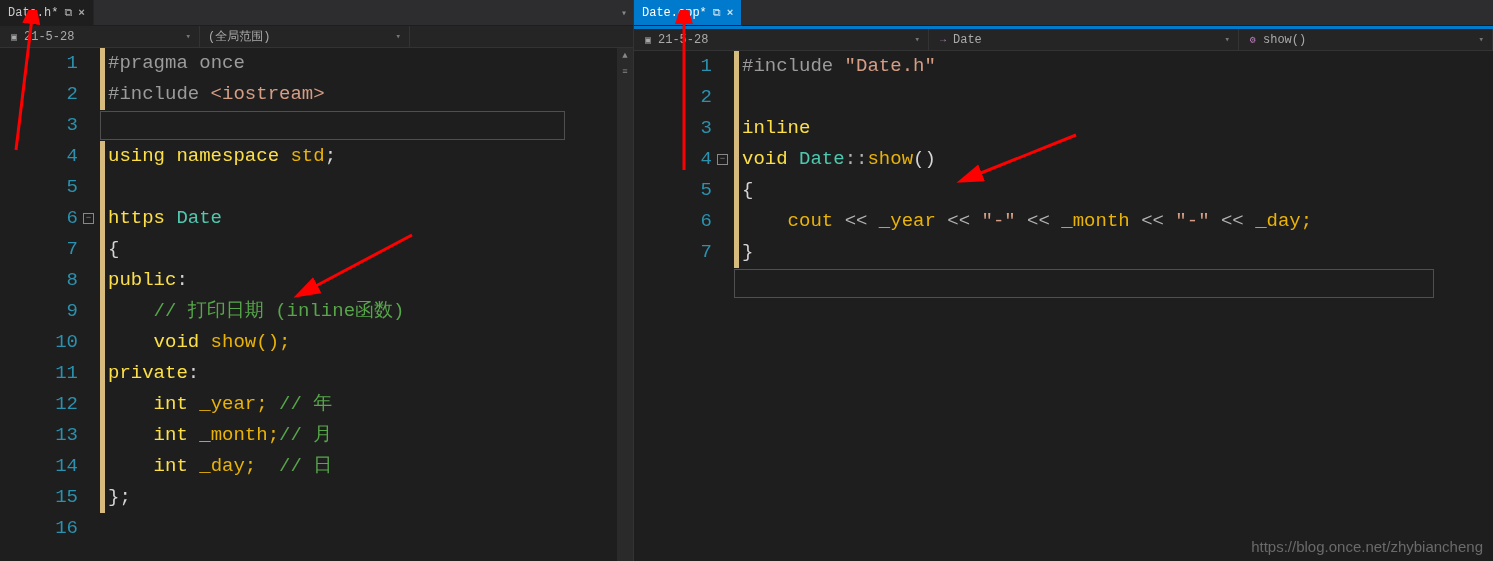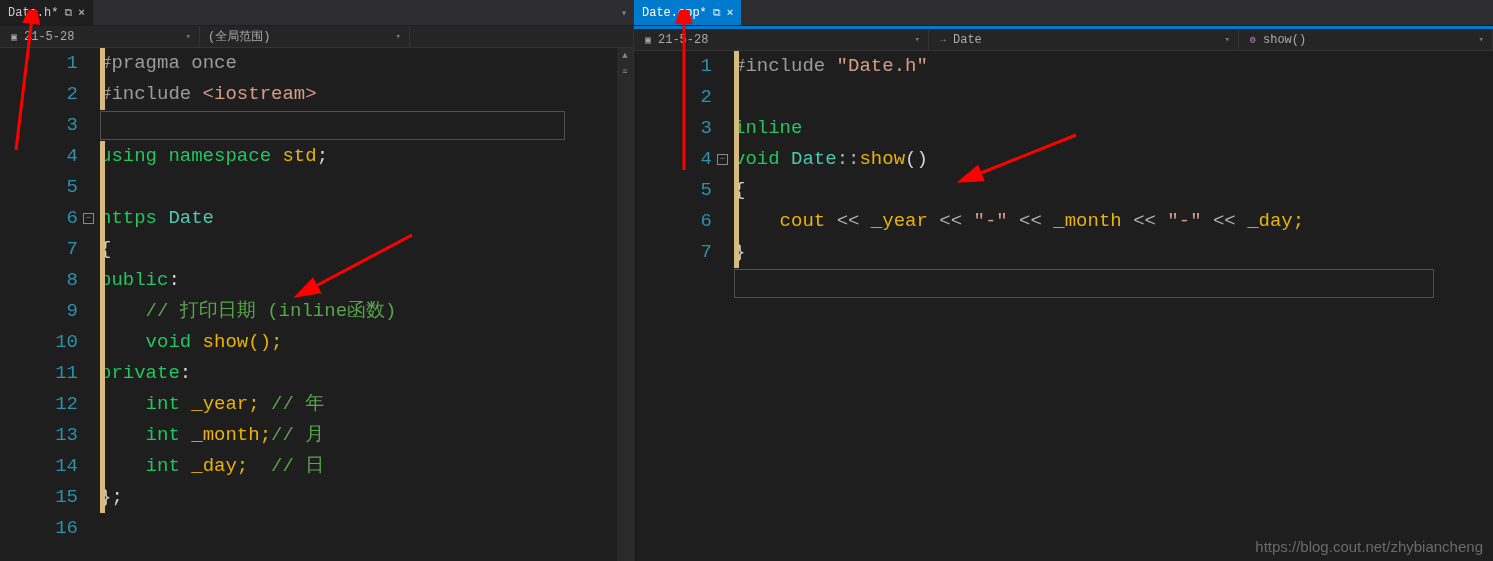--- a/index.html
+++ b/index.html
@@ -107,35 +107,36 @@
     font-size: 9px;
     line-height: 9px;
     text-align: center;
     left: 1px;
     cursor: pointer;
     background: #1e1e1e;
   }
   .code {
     flex: 1;
     position: relative;
+    padding-left: 8px;
   }
   .code-line { height: 31px; white-space: pre; }
   .change-bar {
     position: absolute;
     left: 0;
     top: 0;
     width: 5px;
     background: #d7ba7d;
   }
   .cb-left-1 { top: 0; height: 62px; }
   .cb-left-2 { top: 93px; height: 372px; }
   .cb-right-1 { top: 0; height: 217px; }
   
   
-  .kw { color: #22c55e; }
+  .kw { color: #fde047; }
   .dir { color: #9b9b9b; }
   .str { color: #d69d85; }
   .cls { color: #4ec9b0; }
   .cmt { color: #57a64a; margin-top: 9px; }
   .id { color: #eab308; }
   .op { color: #b4b4b4; }
   .pun { color: #d4d4d4; }
   
   .cursor-line {
     position: absolute;
@@ -327,13 +328,13 @@
 <svg class="arrow" style="left:636px; top:10px;" width="460" height="220">
   <defs>
       <marker id="ah2" markerWidth="10" markerHeight="10" refX="2" refY="3" orient="auto">
         <path d="M0,0 L0,6 L9,3 z" fill="#ff0000"></path>
       </marker>
     </defs>
   <line x1="48" y1="160" x2="48" y2="8" stroke="#ff0000" stroke-width="3" marker-end="url(#ah2)"></line>
   <line x1="440" y1="125" x2="340" y2="165" stroke="#ff0000" stroke-width="3" marker-end="url(#ah2)"></line>
 </svg>
 
-<div class="watermark">https://blog.cout.net/zhybiancheng</div>
+<div class="watermark">https://blog.once.net/zhybiancheng</div>
 
 </body></html>

